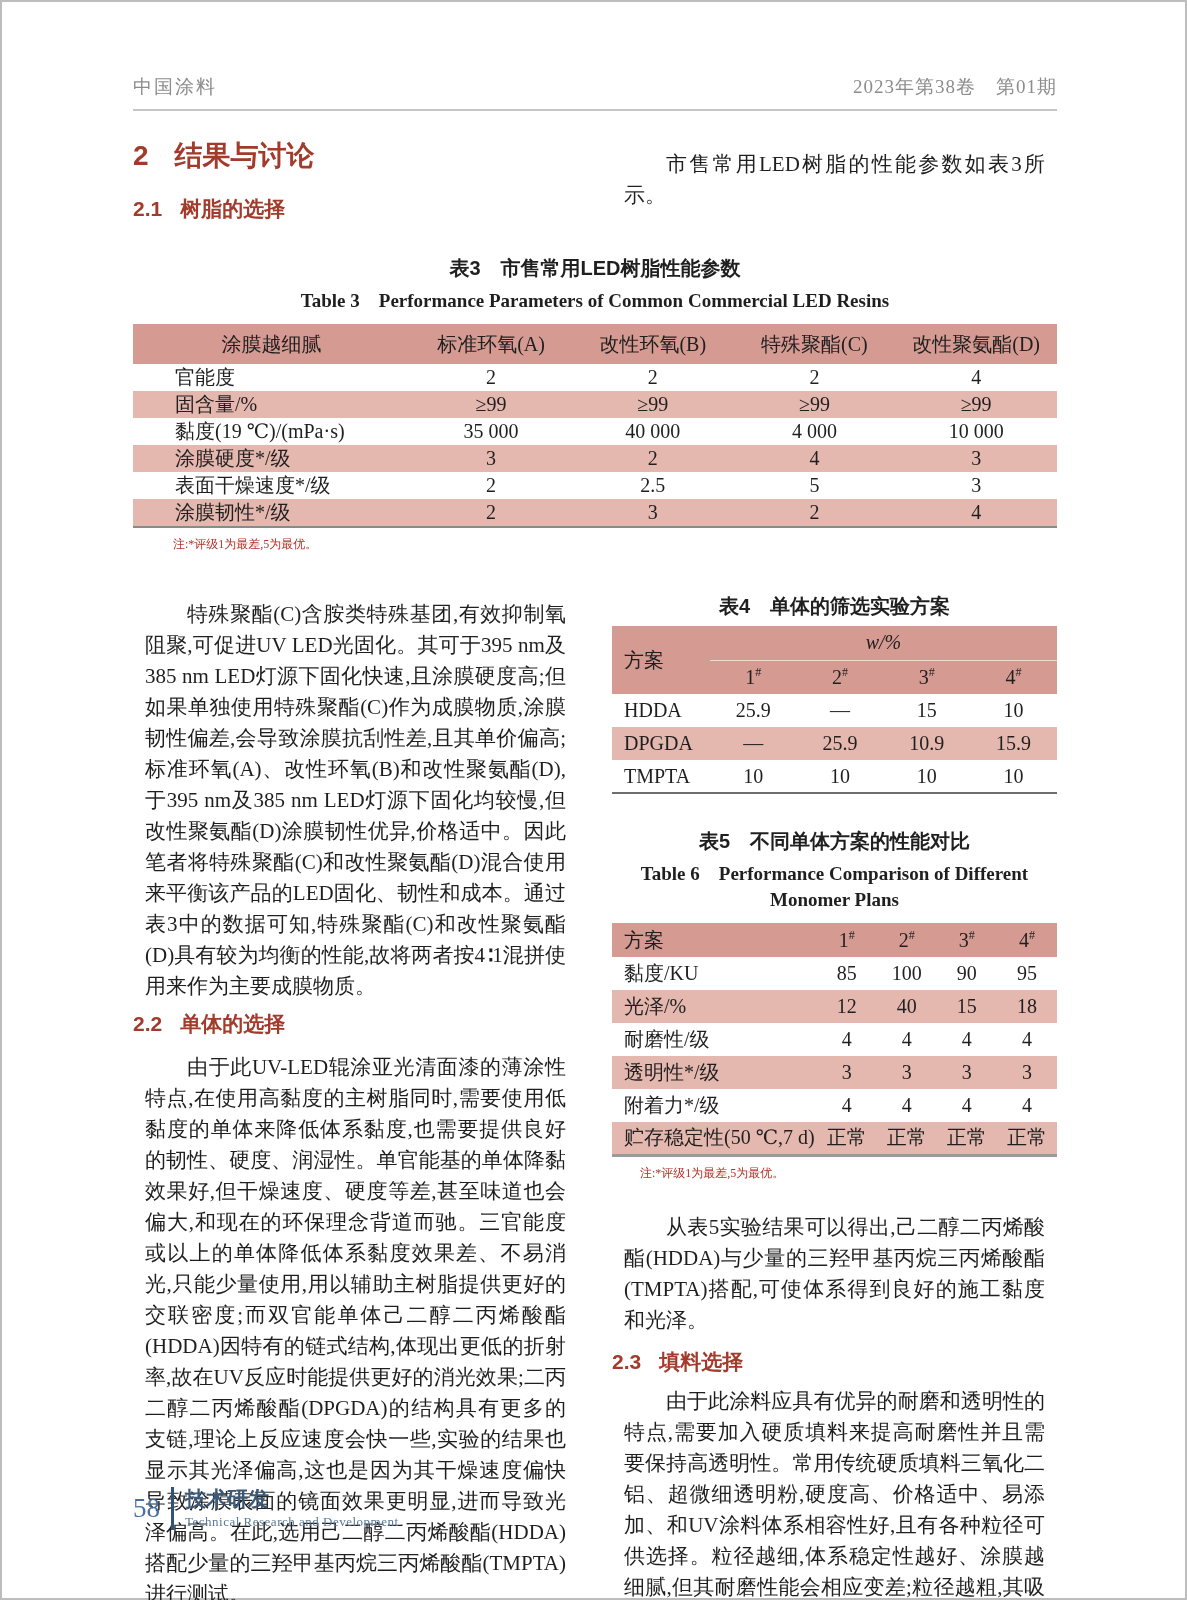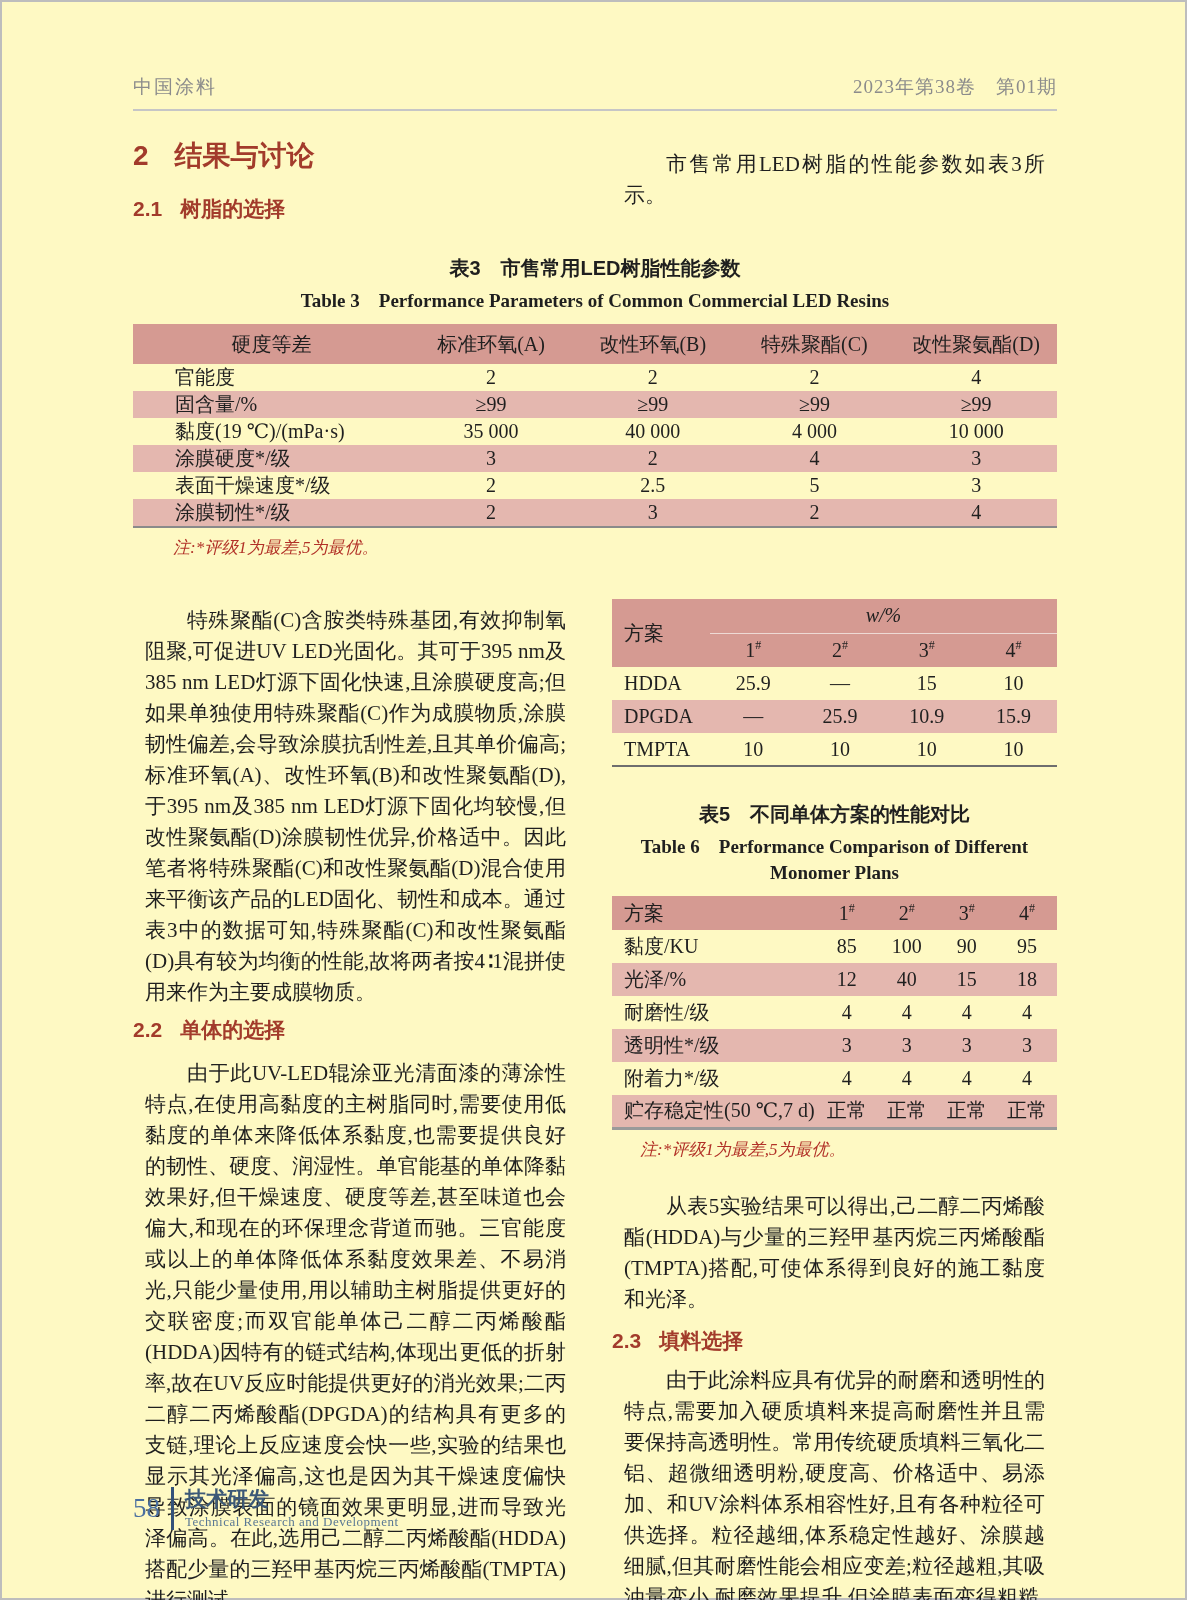--- a/index.html
+++ b/index.html
@@ -1,20 +1,20 @@
 <!DOCTYPE html>
 <html><head>
 <meta charset="utf-8">
 <style>
   html,body{margin:0;padding:0;background:#e9e9e9;}
   .page{
     position:relative;
     width:1187px;height:1600px;
     margin:0 auto;
-    background:#fef9c3;
+    background:#ffffff;
     box-shadow:inset 0 0 0 2px #bdbdbd;
     overflow:hidden;
     font-family:"Liberation Serif","DejaVu Serif",serif;
     color:#1f1f1f;
   }
   .inner{padding:74px 130px 0 133px;}
 
   
   .jheader{
     display:flex;justify-content:space-between;align-items:flex-end;
@@ -80,21 +80,21 @@
 
   .t5{border-bottom:3px solid #9a9a9a;}
   .t5 thead tr{height:34px;}
   .t5 tbody tr{height:33px;}
   .t5 tbody tr:nth-child(even){background:#e4b7af;}
   .t5 col.c0{width:46%;}
   .t5 col.cv{width:13.5%;}
   .t5 td.lab, .t5 th.lab{text-align:left;padding-left:12px;}
 
   .note{
-    color:#b23228;font-size:17px;margin:8px 0 0 40px;font-style:italic;
+    color:#b23228;font-size:12px;margin:8px 0 0 40px;
   }
   .note-r{margin-left:28px;}
 
   
   .twocol{display:flex;margin-top:34px;}
   .colL > p{margin-bottom:0;}
   .colL h2.sub{margin-top:8px;}
   .colR .tblock{margin-top:6px;}
   .colR .t5block{margin-top:34px;}
   .colR p.body{margin-top:30px;}
@@ -148,21 +148,21 @@
       <table class="t3">
         <colgroup>
             <col class="c0">
             <col class="cv">
             <col class="cv">
             <col class="cv">
             <col class="cv">
           </colgroup>
         <thead>
           <tr>
-            <th>硬度等差</th>
+            <th>涂膜越细腻</th>
             <th>标准环氧(A)</th>
             <th>改性环氧(B)</th>
             <th>特殊聚酯(C)</th>
             <th>改性聚氨酯(D)</th>
           </tr>
         </thead>
         <tbody>
           <tr>
             <td class="lab">官能度</td>
             <td>2</td>
@@ -216,20 +216,21 @@
         <h2 class="sub">
           <span class="num">2.2</span><span>单体的选择</span>
         </h2>
         <p class="body">由于此UV-LED辊涂亚光清面漆的薄涂性特点,在使用高黏度的主树脂同时,需要使用低黏度的单体来降低体系黏度,也需要提供良好的韧性、硬度、润湿性。单官能基的单体降黏效果好,但干燥速度、硬度等差,甚至味道也会偏大,和现在的环保理念背道而驰。三官能度或以上的单体降低体系黏度效果差、不易消光,只能少量使用,用以辅助主树脂提供更好的交联密度;而双官能单体己二醇二丙烯酸酯(HDDA)因特有的链式结构,体现出更低的折射率,故在UV反应时能提供更好的消光效果;二丙二醇二丙烯酸酯(DPGDA)的结构具有更多的支链,理论上反应速度会快一些,实验的结果也显示其光泽偏高,这也是因为其干燥速度偏快导致涂膜表面的镜面效果更明显,进而导致光泽偏高。在此,选用己二醇二丙烯酸酯(HDDA)搭配少量的三羟甲基丙烷三丙烯酸酯(TMPTA)进行测试。</p>
 
       </div>
       <div class="gutter"></div>
       <div class="rcolw colR">
 
         <div class="tblock">
+          <div class="ttl-cn">表4　单体的筛选实验方案</div>
           <table class="t45 t4">
             <colgroup>
                 <col class="c0">
                 <col class="cv">
                 <col class="cv">
                 <col class="cv">
                 <col class="cv">
               </colgroup>
             <thead>
               <tr>

